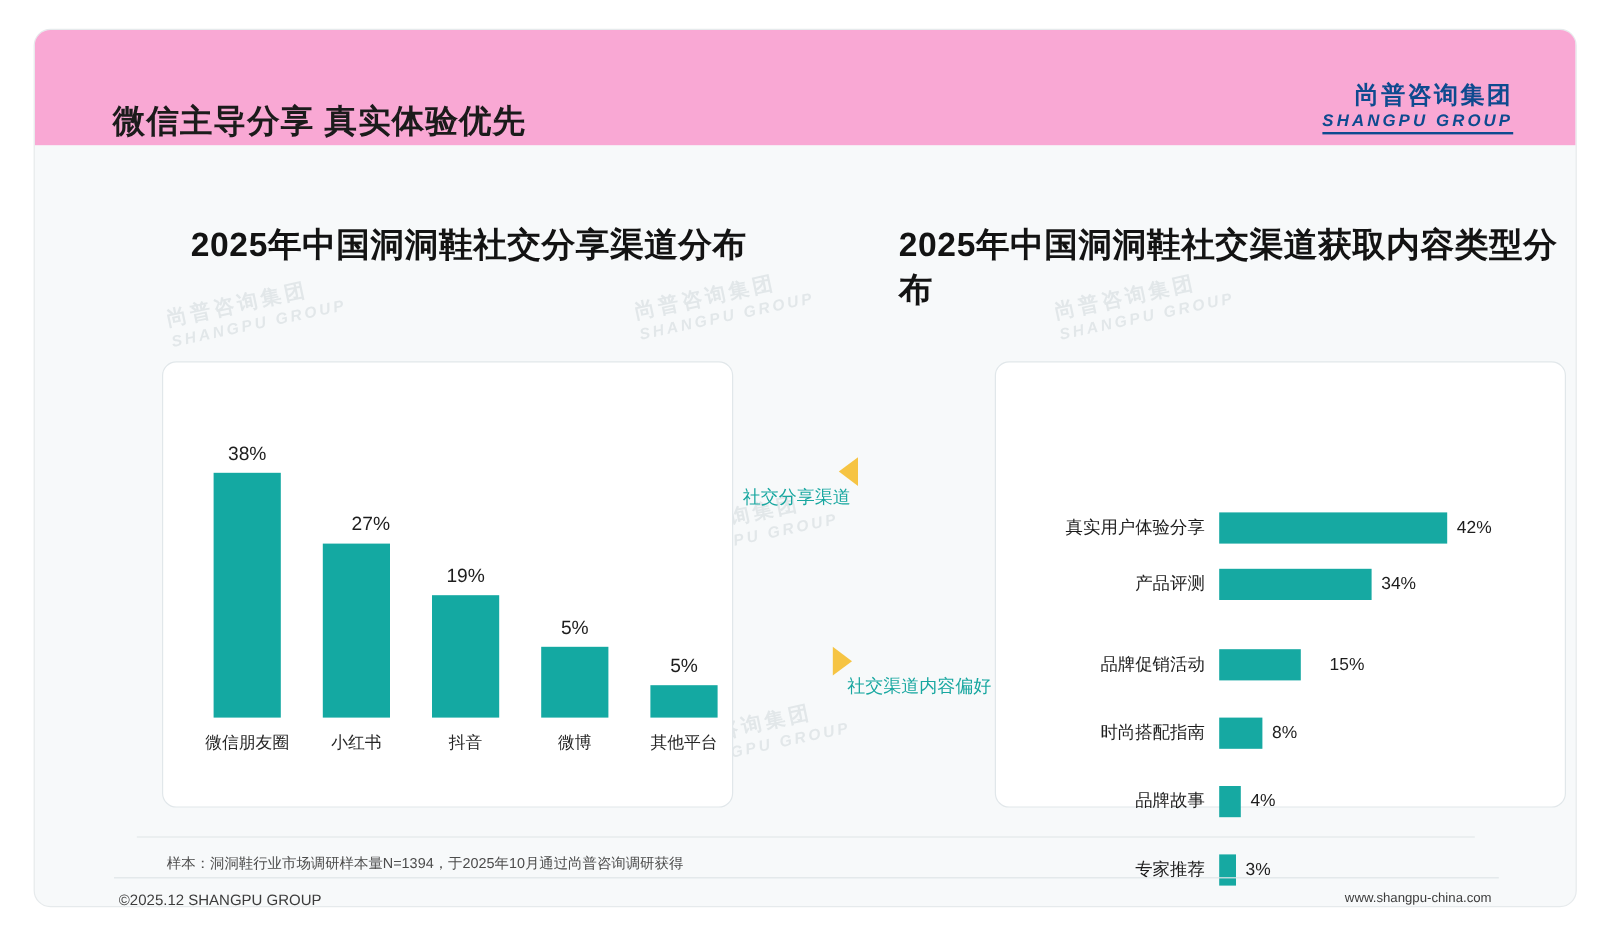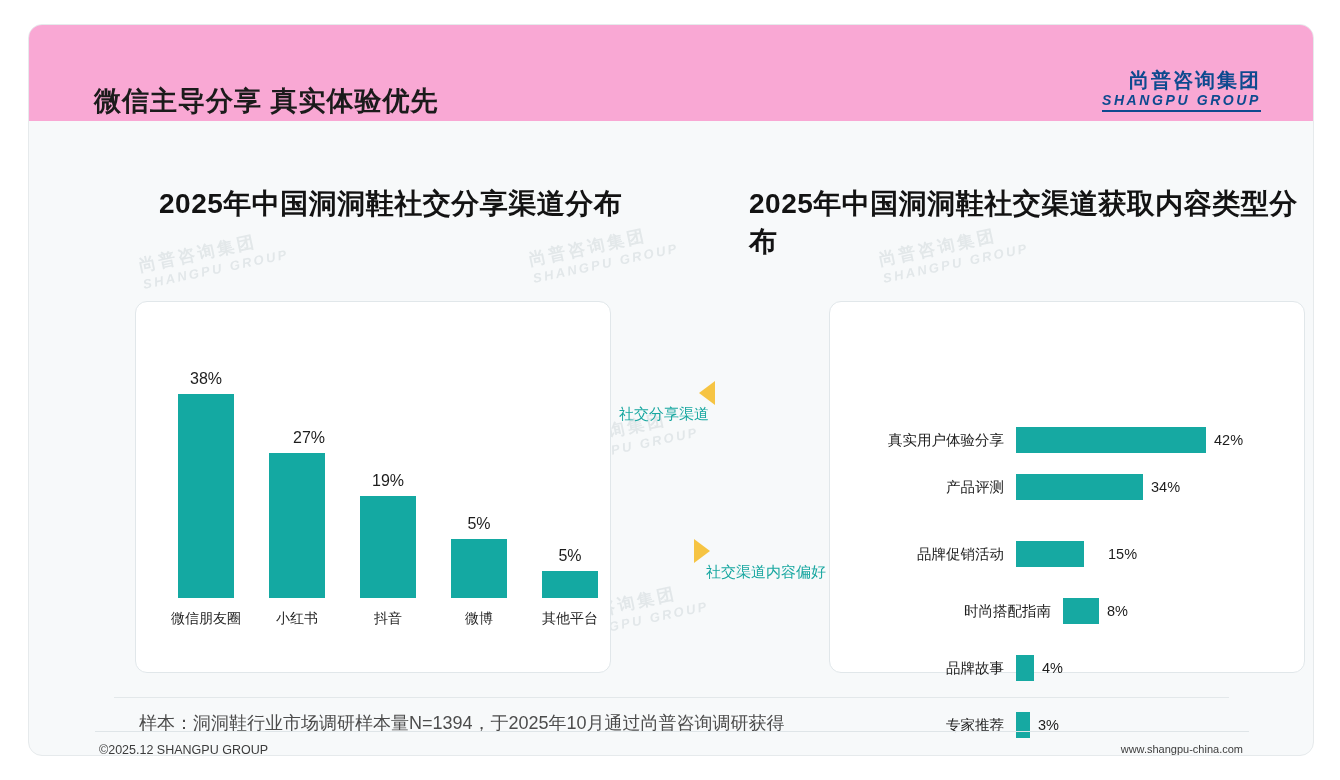--- a/index.html
+++ b/index.html
@@ -117,21 +117,21 @@
     white-space: nowrap;
   }
 
   
   .source-rule {
     position: absolute; left: 85px; top: 672px; width: 1115px;
     border-top: 1px solid #e3e8ea;
   }
   .source {
     position: absolute; left: 110px; top: 686px;
-    font-size: 18px; color: #4c4c4c;
+    font-size: 12px; color: #4c4c4c;
   }
   .foot-rule {
     position: absolute; left: 66px; top: 706px; width: 1154px;
     border-top: 1px solid #dfe5e8;
   }
   .copyright {
     position: absolute; left: 70px; top: 718px;
     font-size: 12.5px; color: #3c3c3c;
   }
   .website {
@@ -244,21 +244,21 @@
           <div class="bar" style="width:127px;"></div>
           <div class="bar-val" style="left:135px;">34%</div>
         </div>
 
         <div class="bar-row" style="top:208px;">
           <div class="bar-lab">品牌促销活动</div>
           <div class="bar" style="width:68px;"></div>
           <div class="bar-val" style="left:92px;text-align:center;">15%</div>
         </div>
 
-        <div class="bar-row" style="top:265px;margin-left:47px;">
+        <div class="bar-row" style="top:265px;">
           <div class="bar-lab">时尚搭配指南</div>
           <div class="bar" style="width:36px;"></div>
           <div class="bar-val" style="left:44px;">8%</div>
         </div>
 
         <div class="bar-row" style="top:322px;">
           <div class="bar-lab">品牌故事</div>
           <div class="bar" style="width:18px;"></div>
           <div class="bar-val" style="left:26px;">4%</div>
         </div>

